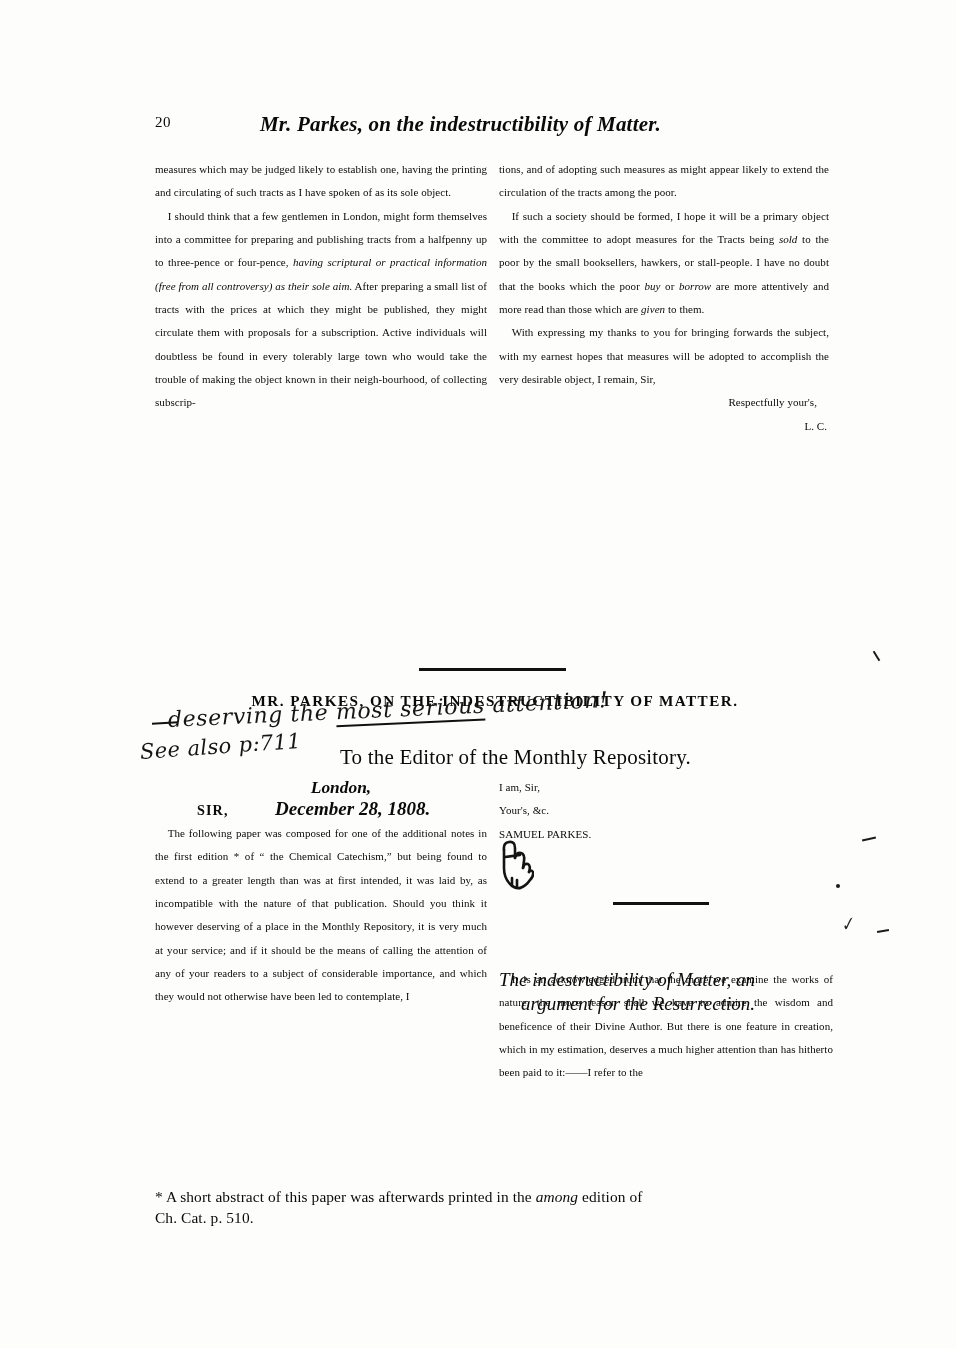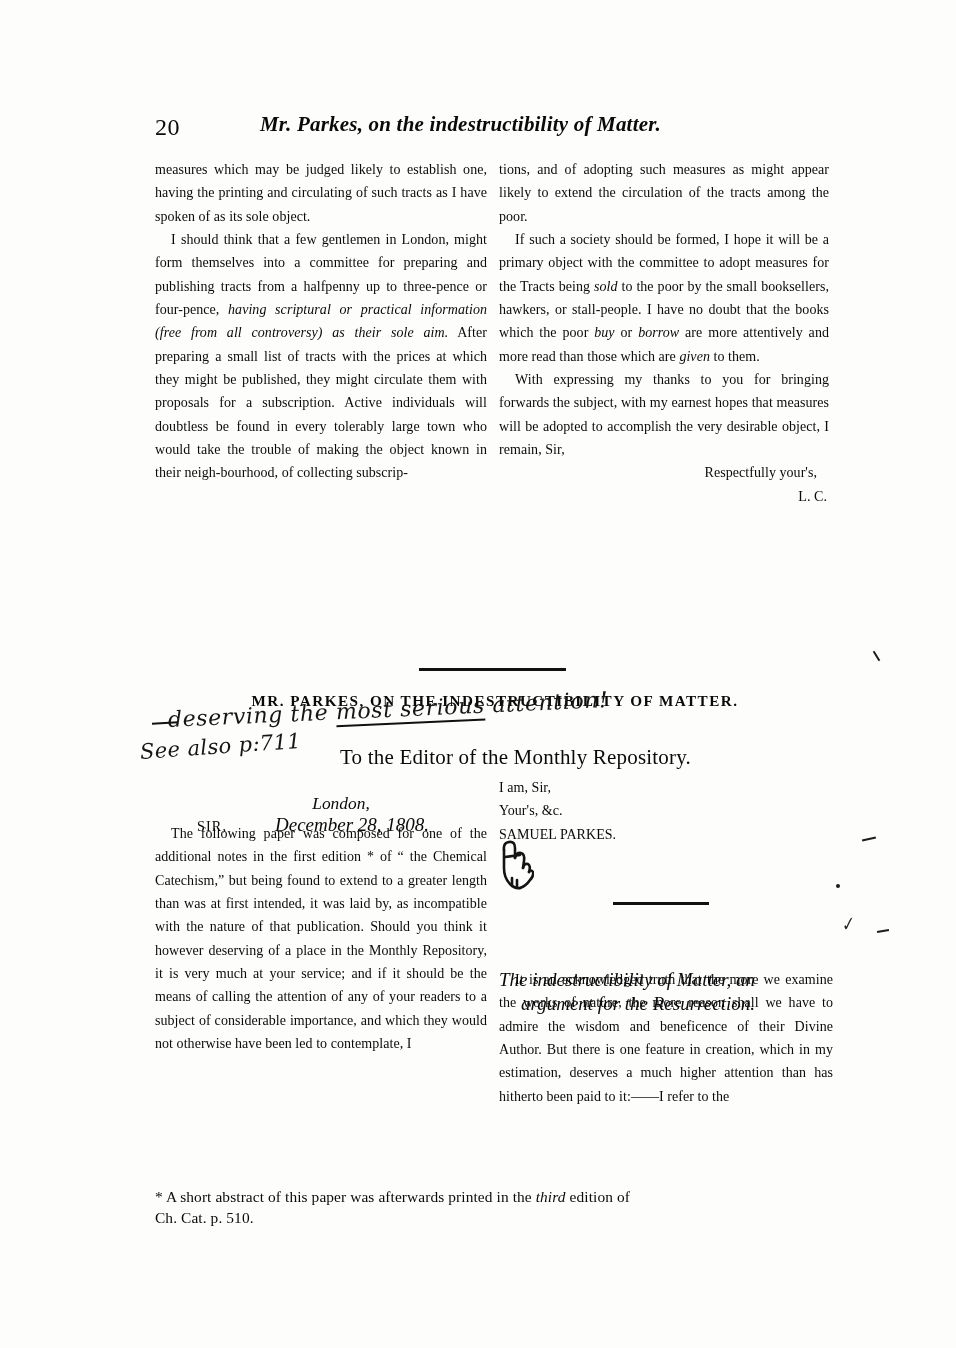--- a/index.html
+++ b/index.html
@@ -27,38 +27,38 @@
     position: absolute;
     left: 155px;
     top: 112px;
     width: 672px;
     height: 26px;
   }
   .runhead .folio {
     position: absolute;
     left: 0;
     top: 2px;
-    font-size: 24px;
+    font-size: 15px;
     letter-spacing: 0.5px;
   }
   .runhead .rh-title {
     position: absolute;
     left: 105px;
     top: 0;
     font-style: italic;
     font-weight: 700;
     font-size: 21px;
     white-space: nowrap;
     letter-spacing: 0.2px;
   }
 
   
   .col {
     position: absolute;
-    font-size: 14px;
+    font-size: 11px;
     line-height: 23.35px;
     text-align: justify;
     text-align-last: left;
     letter-spacing: 0.05px;
   }
   .col p {
     margin: 0;
   }
   .col p.ind {
     text-indent: 1.15em;
@@ -105,24 +105,25 @@
     top: 745px;
     font-size: 21px;
     letter-spacing: 0.2px;
     white-space: nowrap;
   }
 
   
   #dateline {
     position: absolute;
     left: 155px;
-    top: 792px;
+    top: 776px;
     width: 332px;
     font-size: 17.4px;
     line-height: 23.35px;
+    font-weight: bold;
   }
   #dateline .place {
     display: block;
     text-align: center;
     font-style: italic;
     padding-left: 40px;
   }
   #dateline .datewrap {
     display: block;
     position: relative;
@@ -316,21 +317,21 @@
   <div id="sub-title">
     <div>The indestructibility of Matter, an</div>
     <div class="l2">argument for the Resurrection.</div>
   </div>
 
   <div class="col" id="bot-right-2">
     <p class="ind">It is an acknowledged truth that the more we examine the works of nature, the more reason shall we have to admire the wisdom and beneficence of their Divine Author. But there is one feature in creation, which in my estimation, deserves a much higher attention than has hitherto been paid to it:——I refer to the</p>
   </div>
 
   <div id="footnote">
-    <span class="fn-first">* A short abstract of this paper was afterwards printed in the </span><i>third</i><span> edition of</span>
+    <span class="fn-first">* A short abstract of this paper was afterwards printed in the </span><i>among</i><span> edition of</span>
     <div>Ch. Cat. p. 510.</div>
   </div>
 
   <div class="tick" id="tick-1"></div>
   <div class="tick" id="tick-2"></div>
   <div class="tick" id="tick-3"></div>
   <div class="tick" id="tick-4"></div>
   <div id="margin-glyph">✓</div>
 
 </div>

